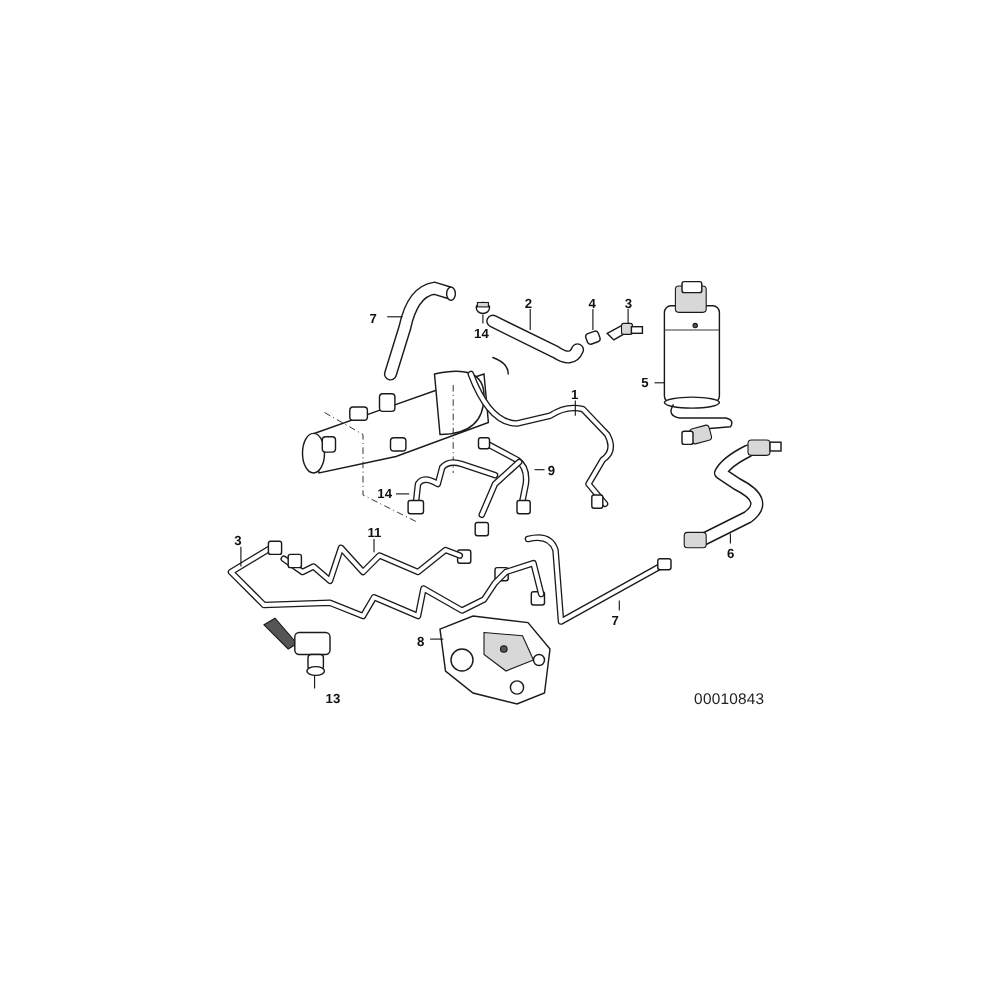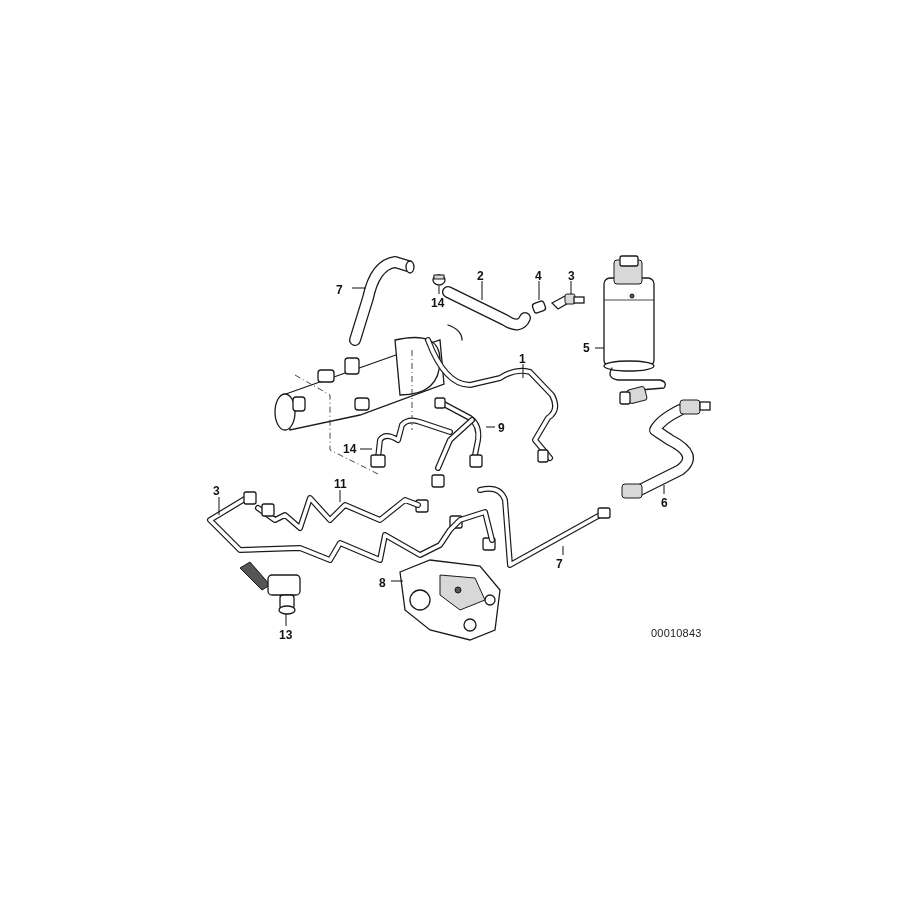--- a/index.html
+++ b/index.html
@@ -10,21 +10,21 @@
   .tube-in { fill:none; stroke:#ffffff; stroke-width:3.6; stroke-linecap:round; stroke-linejoin:round; }
   .hose { fill:none; stroke:#1a1a1a; stroke-width:12; stroke-linecap:round; stroke-linejoin:round; }
   .hose-in { fill:none; stroke:#ffffff; stroke-width:9.4; stroke-linecap:round; stroke-linejoin:round; }
   .thin { fill:none; stroke:#333; stroke-width:0.9; }
   .dash { fill:none; stroke:#333; stroke-width:0.9; stroke-dasharray:6 3 1 3; }
   .body { fill:#fff; stroke:#1a1a1a; stroke-width:1.3; }
   .shade { fill:#d8d8d8; stroke:#1a1a1a; stroke-width:1; }
   .dark { fill:#555; stroke:#1a1a1a; stroke-width:1; }
   .callout { position:absolute; font-size:12px; font-weight:bold; color:#111; line-height:12px; }
   .leader { stroke:#111; stroke-width:1; }
-  .docid { position:absolute; left:651px; top:627px; font-size:11px; color:#222; letter-spacing:0.2px; }
+  .docid { position:absolute; left:631px; top:627px; font-size:14px; color:#222; letter-spacing:0.2px; }
 </style>
 </head>
 <body>
 
 <svg id="diagram" viewBox="0 0 900 900" xmlns="http://www.w3.org/2000/svg">
 
   <g>
     <path class="hose" d="M355 340 L368 298 Q375 265 395 262 L408 266"></path>
     <path class="hose-in" d="M355 340 L368 298 Q375 265 395 262 L408 266"></path>
     <ellipse class="body" cx="410" cy="267" rx="4" ry="6"></ellipse>
@@ -169,17 +169,17 @@
 <div class="callout" style="left:568px;top:270px;">3</div>
 <div class="callout" style="left:535px;top:270px;">4</div>
 <div class="callout" style="left:583px;top:342px;">5</div>
 <div class="callout" style="left:661px;top:497px;">6</div>
 <div class="callout" style="left:556px;top:558px;">7</div>
 <div class="callout" style="left:379px;top:577px;">8</div>
 <div class="callout" style="left:498px;top:422px;">9</div>
 <div class="callout" style="left:343px;top:443px;">14</div>
 <div class="callout" style="left:334px;top:478px;">11</div>
 <div class="callout" style="left:213px;top:485px;">3</div>
-<div class="callout" style="left:279px;top:629px;text-align:right;">13</div>
+<div class="callout" style="left:296px;top:629px;text-align:right;">13</div>
 <div class="callout" style="left:431px;top:297px;">14</div>
 <div class="callout" style="left:336px;top:284px;">7</div>
 
 <div class="docid">00010843</div>
 
 </body></html>

